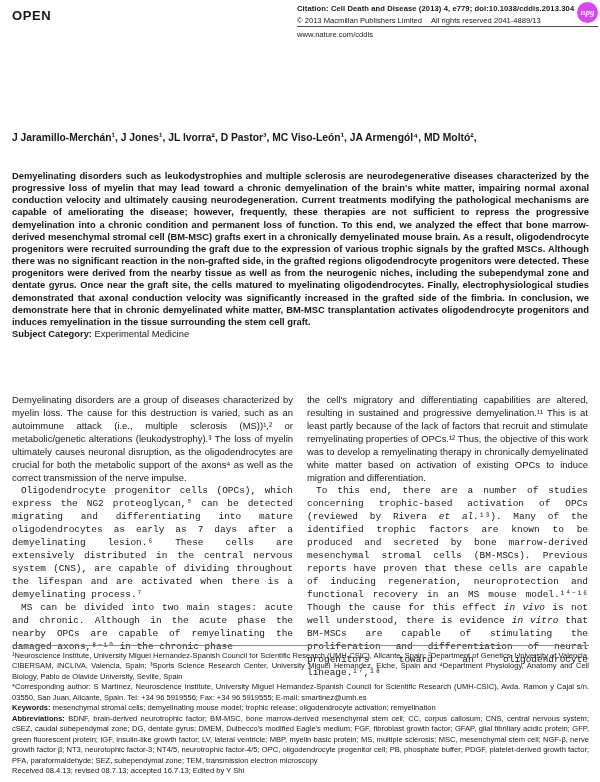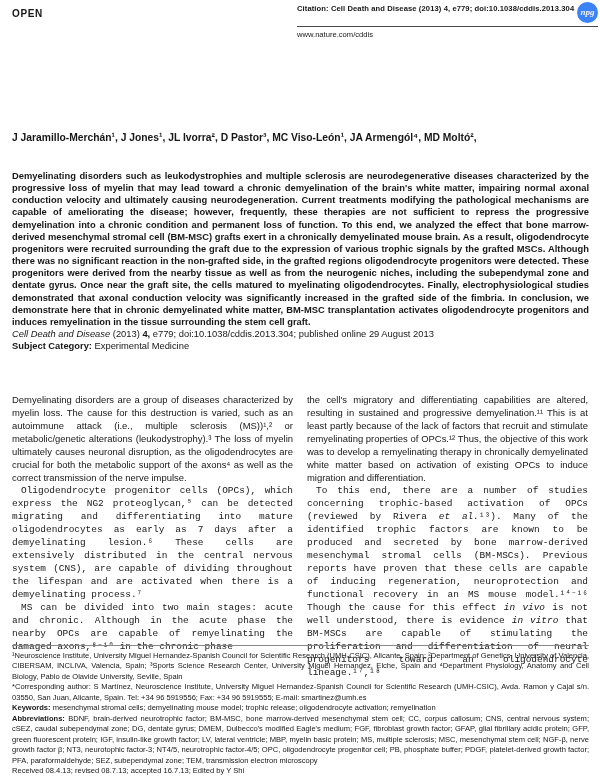--- a/index.html
+++ b/index.html
@@ -9,34 +9,34 @@
     font-family:"Liberation Sans", sans-serif;
     color:#171717;
     position:relative;
     overflow:hidden;
   }
   .page { position:absolute; inset:0; }
 
   
   .open-label {
     position:absolute; left:12px; top:8px;
-    font-size:10px; font-weight:bold; letter-spacing:0.6px;
+    font-size:13px; font-weight:bold; letter-spacing:0.6px;
   }
   .cit-block { position:absolute; left:297px; top:4px; width:276px; }
   .cit-line1 { font-size:7.6px; font-weight:bold; white-space:nowrap; letter-spacing:0.1px; }
   .cit-line2 { font-size:7.6px; margin-top:2.5px; white-space:nowrap; }
   .cit-line2 .rights { margin-left:9px; }
   .header-rule {
     position:absolute; left:297px; top:26px; width:301px;
     border:0; border-top:1.6px solid #4a4a4a; margin:0;
   }
   .website { position:absolute; left:297px; top:30px; font-size:7.6px; }
   .npg-logo {
     position:absolute; left:577px; top:2px; width:21px; height:21px;
-    border-radius:50%; background:#3b82f6;
+    border-radius:50%; background:#d946ef;
     display:flex; align-items:center; justify-content:center;
   }
   .npg-logo span {
     color:#f2f2f2; font-family:"Liberation Serif", serif;
     font-style:italic; font-weight:bold; font-size:9px; line-height:1;
   }
 
   
   .article-title {
     position:absolute; left:12px; top:42px; width:578px;
@@ -81,37 +81,39 @@
 </style>
 </head>
 <body>
 
 <div class="page">
 
   <div class="open-label">OPEN</div>
 
   <div class="cit-block">
     <div class="cit-line1">Citation: Cell Death and Disease (2013) 4, e779; doi:10.1038/cddis.2013.304</div>
+    <div class="cit-line2">
+      <span>© 2013 Macmillan Publishers Limited</span><span class="rights">All rights reserved 2041-4889/13</span>
+    </div>
   </div>
 
   <hr class="header-rule">
   <div class="website">www.nature.com/cddis</div>
 
   <div class="npg-logo">
     <span>npg</span>
   </div>
 
 
   <div class="authors">
     <div>J Jaramillo-Merchán¹, J Jones¹, JL Ivorra², D Pastor³, MC Viso-León¹, JA Armengól⁴, MD Moltó²,</div>
   </div>
 
   <div class="abstract">
     <p class="abstract-text">Demyelinating disorders such as leukodystrophies and multiple sclerosis are neurodegenerative diseases characterized by the progressive loss of myelin that may lead toward a chronic demyelination of the brain's white matter, impairing normal axonal conduction velocity and ultimately causing neurodegeneration. Current treatments modifying the pathological mechanisms are capable of ameliorating the disease; however, frequently, these therapies are not sufficient to repress the progressive demyelination into a chronic condition and permanent loss of function. To this end, we analyzed the effect that bone marrow-derived mesenchymal stromal cell (BM-MSC) grafts exert in a chronically demyelinated mouse brain. As a result, oligodendrocyte progenitors were recruited surrounding the graft due to the expression of various trophic signals by the grafted MSCs. Although there was no significant reaction in the non-grafted side, in the grafted regions oligodendrocyte progenitors were detected. These progenitors were derived from the nearby tissue as well as from the neurogenic niches, including the subependymal zone and dentate gyrus. Once near the graft site, the cells matured to myelinating oligodendrocytes. Finally, electrophysiological studies demonstrated that axonal conduction velocity was significantly increased in the grafted side of the fimbria. In conclusion, we demonstrate here that in chronic demyelinated white matter, BM-MSC transplantation activates oligodendrocyte progenitors and induces remyelination in the tissue surrounding the stem cell graft.</p>
-    <p class="abstract-cite"><span style="font-style: italic;">Cell Death and Disease</span><span> (2013) </span><span style="font-weight: bold;">4,</span><span> e779; doi:10.1038/cddis.2013.304; published online 29 August 2013</span></p>
     <p class="subject-line">
       <span class="b">Subject Category:</span><span> Experimental Medicine</span>
     </p>
   </div>
 
   <div class="col col-left">
     <p>Demyelinating disorders are a group of diseases characterized by myelin loss. The cause for this destruction is varied, such as an autoimmune attack (i.e., multiple sclerosis (MS))¹,² or metabolic/genetic alterations (leukodystrophy).³ The loss of myelin ultimately causes neuronal disruption, as the oligodendrocytes are crucial for both the metabolic support of the axons⁴ as well as the correct transmission of the nerve impulse.</p>
     <p class="indent">Oligodendrocyte progenitor cells (OPCs), which express the NG2 proteoglycan,⁵ can be detected migrating and differentiating into mature oligodendrocytes as early as 7 days after a demyelinating lesion.⁶ These cells are extensively distributed in the central nervous system (CNS), are capable of dividing throughout the lifespan and are activated when there is a demyelinating process.⁷</p>
     <p class="indent">MS can be divided into two main stages: acute and chronic. Although in the acute phase the nearby OPCs are capable of remyelinating the damaged axons,⁸⁻¹⁰ in the chronic phase</p>
   </div>

